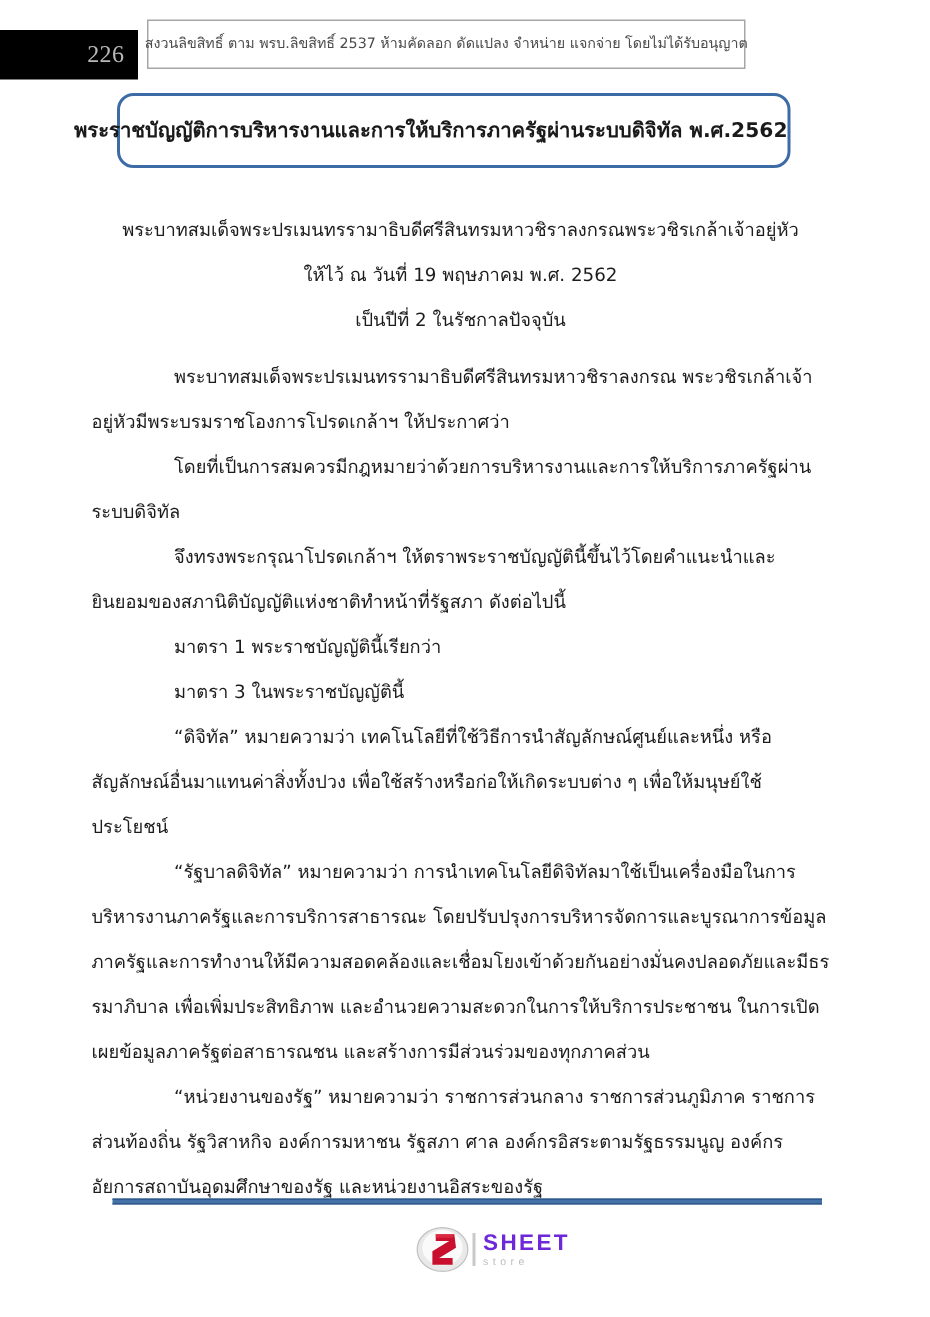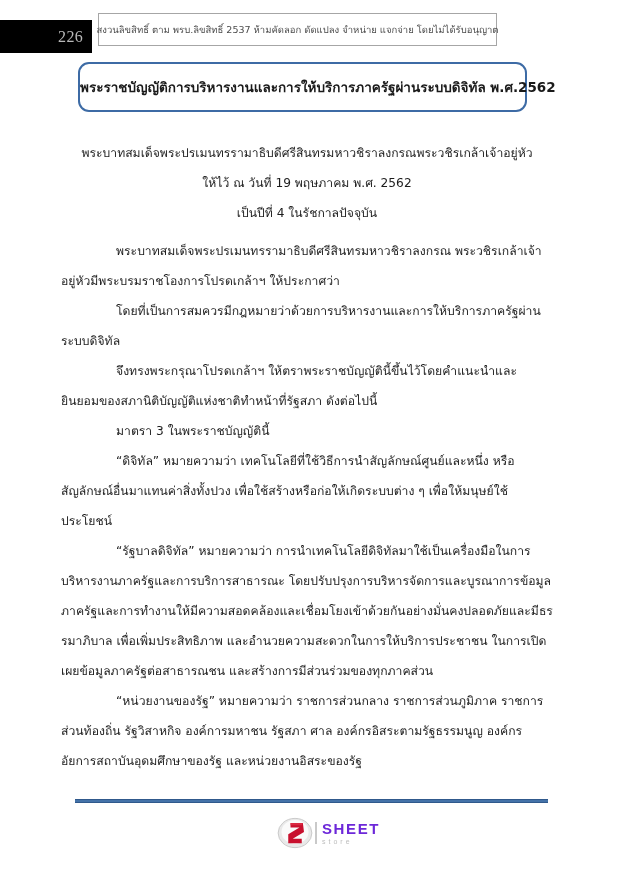--- a/index.html
+++ b/index.html
@@ -64,21 +64,21 @@
     left: 78px;
     top: 62px;
     width: 449px;
     height: 50px;
     border: 2px solid #3d6ba5;
     border-radius: 11px;
     box-sizing: border-box;
     background: #ffffff;
     display: flex;
     align-items: center;
-    justify-content: flex-start;
+    justify-content: flex-end;
   }
   .title-box .txt {
     font-size: 13.5px;
     font-weight: bold;
     color: #1a1a1a;
     white-space: nowrap;
     line-height: 1.2;
   }
 
   
@@ -172,27 +172,28 @@
   </div>
 
   <div class="title-box">
     <span class="txt">พระราชบัญญัติการบริหารงานและการให้บริการภาครัฐผ่านระบบดิจิทัล พ.ศ.2562</span>
   </div>
 
   <div class="body-area">
 
     <p class="para center">พระบาทสมเด็จพระปรเมนทรรามาธิบดีศรีสินทรมหาวชิราลงกรณพระวชิรเกล้าเจ้าอยู่หัว</p>
     <p class="para center">ให้ไว้ ณ วันที่ 19 พฤษภาคม พ.ศ. 2562</p>
-    <p class="para center">เป็นปีที่ 4 ในรัชกาลปัจจุบัน</p>
+    <p class="para center">เป็นปีที่ 2 ในรัชกาลปัจจุบัน</p>
 
     <div class="gap-sm"></div>
 
     <p class="para indent">พระบาทสมเด็จพระปรเมนทรรามาธิบดีศรีสินทรมหาวชิราลงกรณ พระวชิรเกล้าเจ้าอยู่หัวมีพระบรมราชโองการโปรดเกล้าฯ ให้ประกาศว่า</p>
     <p class="para indent">โดยที่เป็นการสมควรมีกฎหมายว่าด้วยการบริหารงานและการให้บริการภาครัฐผ่านระบบดิจิทัล</p>
     <p class="para indent">จึงทรงพระกรุณาโปรดเกล้าฯ ให้ตราพระราชบัญญัตินี้ขึ้นไว้โดยคำแนะนำและยินยอมของสภานิติบัญญัติแห่งชาติทำหน้าที่รัฐสภา ดังต่อไปนี้</p>
+    <p class="para indent">มาตรา 1 พระราชบัญญัตินี้เรียกว่า</p>
     <p class="para indent">มาตรา 3 ในพระราชบัญญัตินี้</p>
     <p class="para indent">“ดิจิทัล” หมายความว่า เทคโนโลยีที่ใช้วิธีการนำสัญลักษณ์ศูนย์และหนึ่ง หรือสัญลักษณ์อื่นมาแทนค่าสิ่งทั้งปวง เพื่อใช้สร้างหรือก่อให้เกิดระบบต่าง ๆ เพื่อให้มนุษย์ใช้ประโยชน์</p>
     <p class="para indent">“รัฐบาลดิจิทัล” หมายความว่า การนำเทคโนโลยีดิจิทัลมาใช้เป็นเครื่องมือในการบริหารงานภาครัฐและการบริการสาธารณะ โดยปรับปรุงการบริหารจัดการและบูรณาการข้อมูลภาครัฐและการทำงานให้มีความสอดคล้องและเชื่อมโยงเข้าด้วยกันอย่างมั่นคงปลอดภัยและมีธรรมาภิบาล เพื่อเพิ่มประสิทธิภาพ และอำนวยความสะดวกในการให้บริการประชาชน ในการเปิดเผยข้อมูลภาครัฐต่อสาธารณชน และสร้างการมีส่วนร่วมของทุกภาคส่วน</p>
     <p class="para indent">“หน่วยงานของรัฐ” หมายความว่า ราชการส่วนกลาง ราชการส่วนภูมิภาค ราชการส่วนท้องถิ่น รัฐวิสาหกิจ องค์การมหาชน รัฐสภา ศาล องค์กรอิสระตามรัฐธรรมนูญ องค์กรอัยการสถาบันอุดมศึกษาของรัฐ และหน่วยงานอิสระของรัฐ</p>
 
   </div>
 
   <div class="footer-rule"></div>
 
   <div class="footer-logo">

